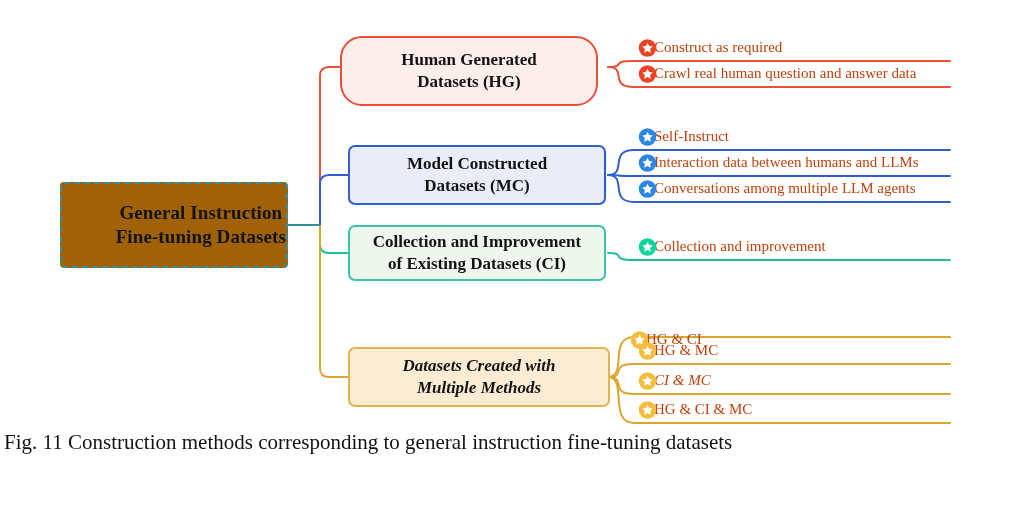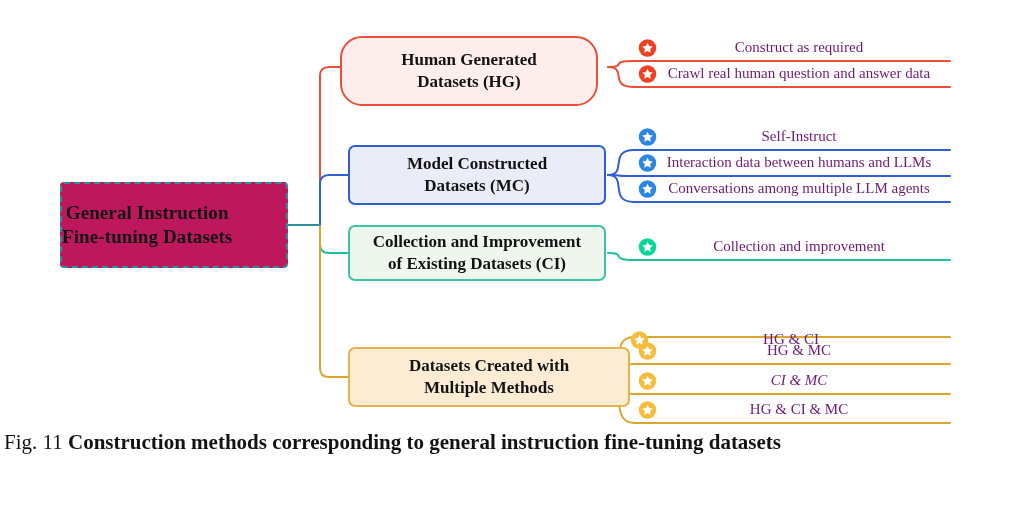--- a/index.html
+++ b/index.html
@@ -32,25 +32,25 @@
 
   
   .root-box {
     position: absolute;
     left: 60px;
     top: 182px;
     width: 228px;
     height: 86px;
     border: 2.4px dashed #2f8f9d;
     border-radius: 4px;
-    background: #be185d;
+    background: #a16207;
     box-sizing: border-box;
     display: flex;
     align-items: center;
-    justify-content: flex-start;
+    justify-content: flex-end;
   }
   .root-label {
     text-align: center;
     font-weight: bold;
     font-size: 19px;
     line-height: 1.28;
     color: #131313;
     letter-spacing: .1px;
   }
 
@@ -89,23 +89,23 @@
     width: 19px;
     height: 19px;
     border-radius: 50%;
     display: flex;
     align-items: center;
     justify-content: center;
   }
   .leaf-badge svg { display: block; }
   .leaf-text {
     width: 100%;
-    text-align: center;
+    text-align: left;
     font-size: 15px;
-    color: #701a75;
+    color: #c2410c;
     line-height: 1;
     padding-bottom: 2px;
     padding-left: 20px;
     padding-right: 6px;
     box-sizing: border-box;
     white-space: nowrap;
   }
 
   
   #caption {
@@ -115,21 +115,21 @@
     width: 1012px;
     font-size: 21px;
     line-height: 1.35;
     color: #131313;
     text-align: justify;
   }
   #caption .fig-no {
     font-weight: normal;
   }
   #caption .cap-text {
-    font-weight: bold;
+    font-weight: normal;
   }
 </style>
 </head>
 <body>
 
 <div id="figure">
 
   <svg id="wires" viewBox="0 0 1028 430" width="1028" height="430">
       <path d="M 320 225 L 320 76 Q 320 67 329 67 L 348 67" fill="none" stroke="#e8503a" stroke-width="2"></path>
       <path d="M 608 67 C 628 67 608 61 634 61 L 950 61" fill="none" stroke="#e8503a" stroke-width="2" stroke-linecap="round"></path>
@@ -212,21 +212,21 @@
       </div>
       <div class="leaf" style="left: 634px; top: 234px; width: 316px;">
         <span class="leaf-badge">
           <svg width="19" height="19" viewBox="0 0 20 20">
             <circle cx="10" cy="10" r="9.2" fill="#07d69b"></circle>
             <path fill="#ffffff" d="M10 4.4l1.72 3.48 3.84.56-2.78 2.71.66 3.83L10 13.17l-3.44 1.81.66-3.83L4.44 8.44l3.84-.56z"></path>
           </svg>
         </span>
         <span class="leaf-text">Collection and improvement</span>
       </div>
-      <div class="cat-box" style="left: 348px; top: 347px; width: 282px; height: 60px; border-color: rgb(226, 181, 74); background: rgb(251, 236, 211);">
+      <div class="cat-box" style="left: 348px; top: 347px; width: 262px; height: 60px; border-color: rgb(226, 181, 74); background: rgb(251, 236, 211); font-style: italic;">
         <div class="cat-label"><span>Datasets Created with</span><br><span>Multiple Methods</span></div>
       </div>
       <div class="leaf" style="left: 626px; top: 311px; width: 316px; margin-top: 16px;">
         <span class="leaf-badge">
           <svg width="19" height="19" viewBox="0 0 20 20">
             <circle cx="10" cy="10" r="9.2" fill="#f5bd3c"></circle>
             <path fill="#ffffff" d="M10 4.4l1.72 3.48 3.84.56-2.78 2.71.66 3.83L10 13.17l-3.44 1.81.66-3.83L4.44 8.44l3.84-.56z"></path>
           </svg>
         </span>
         <span class="leaf-text">HG &amp; CI</span>

